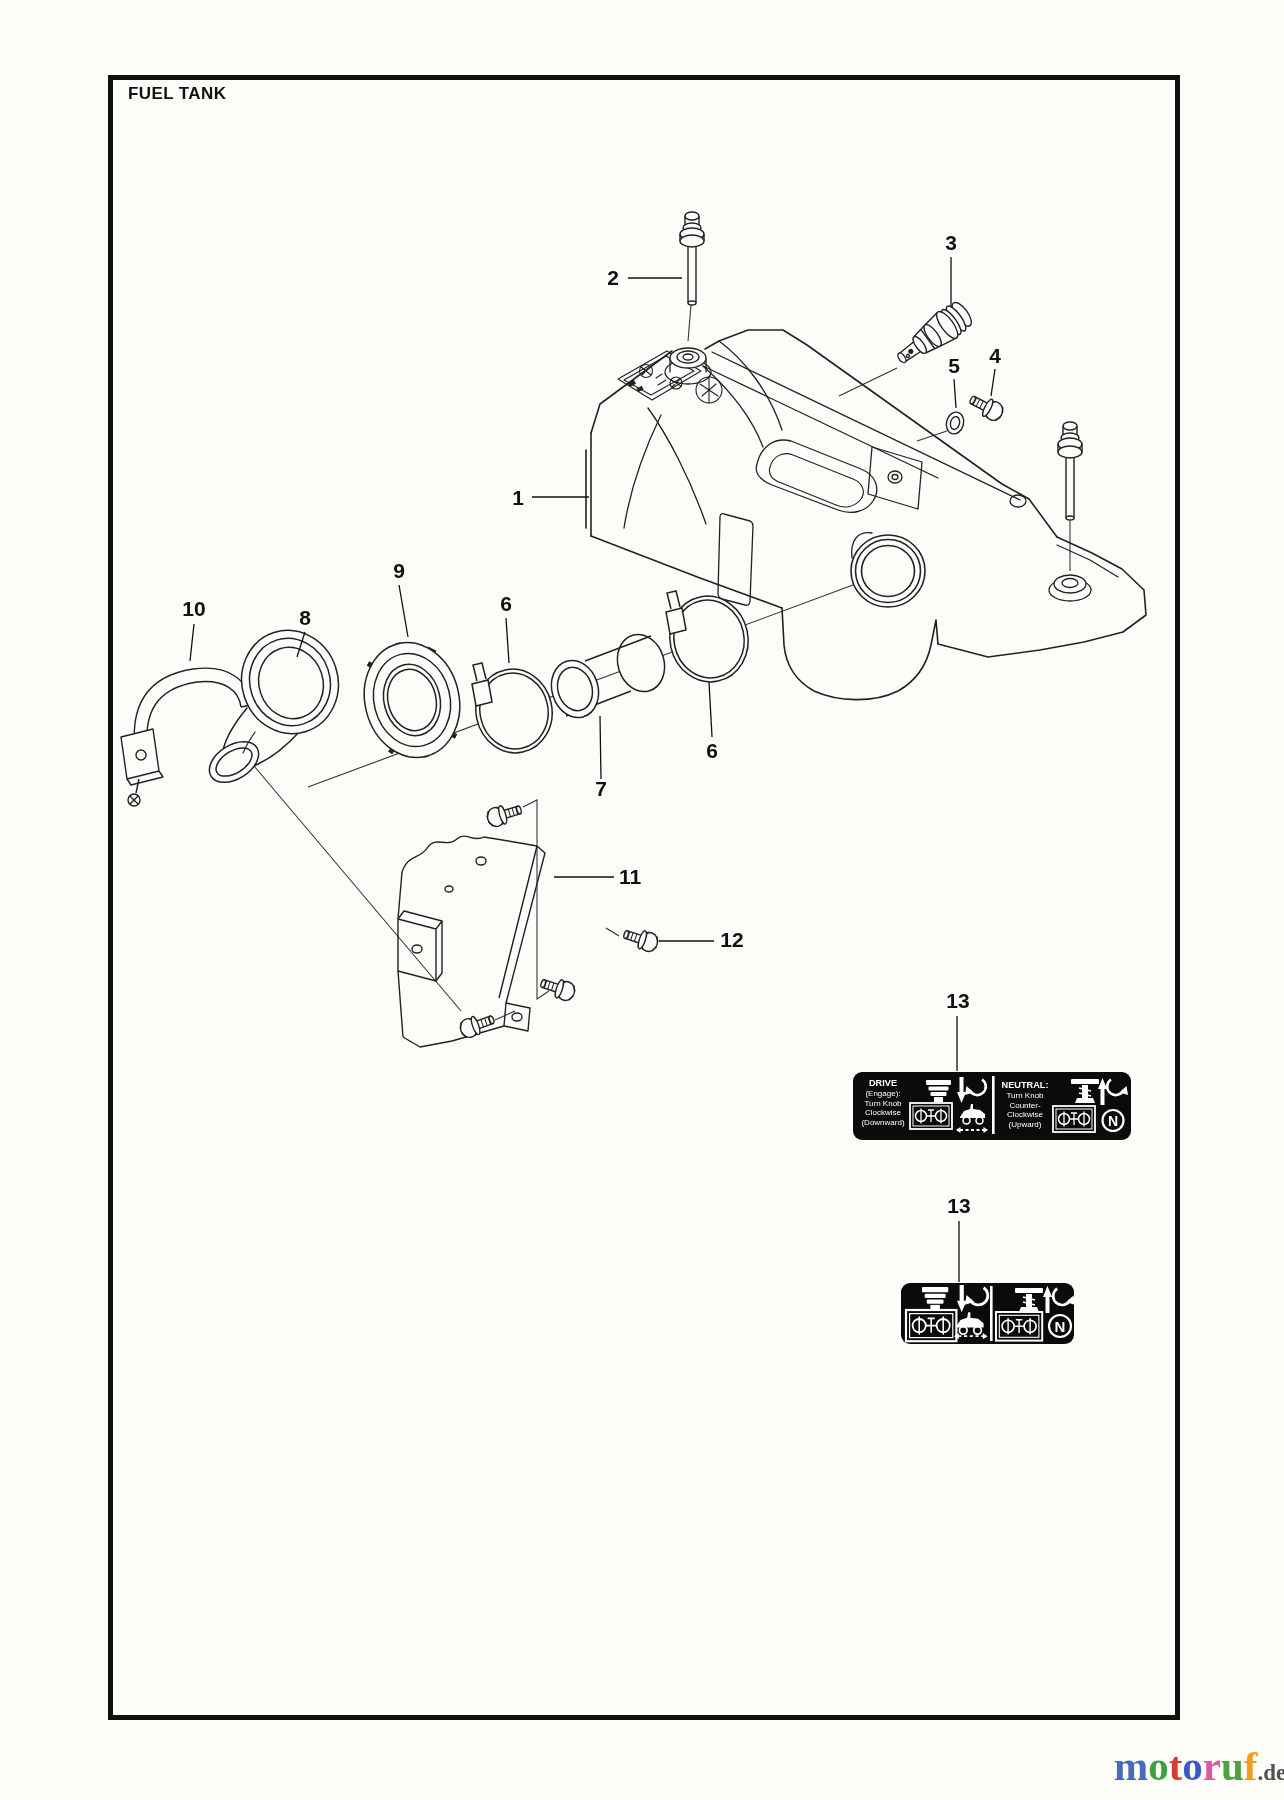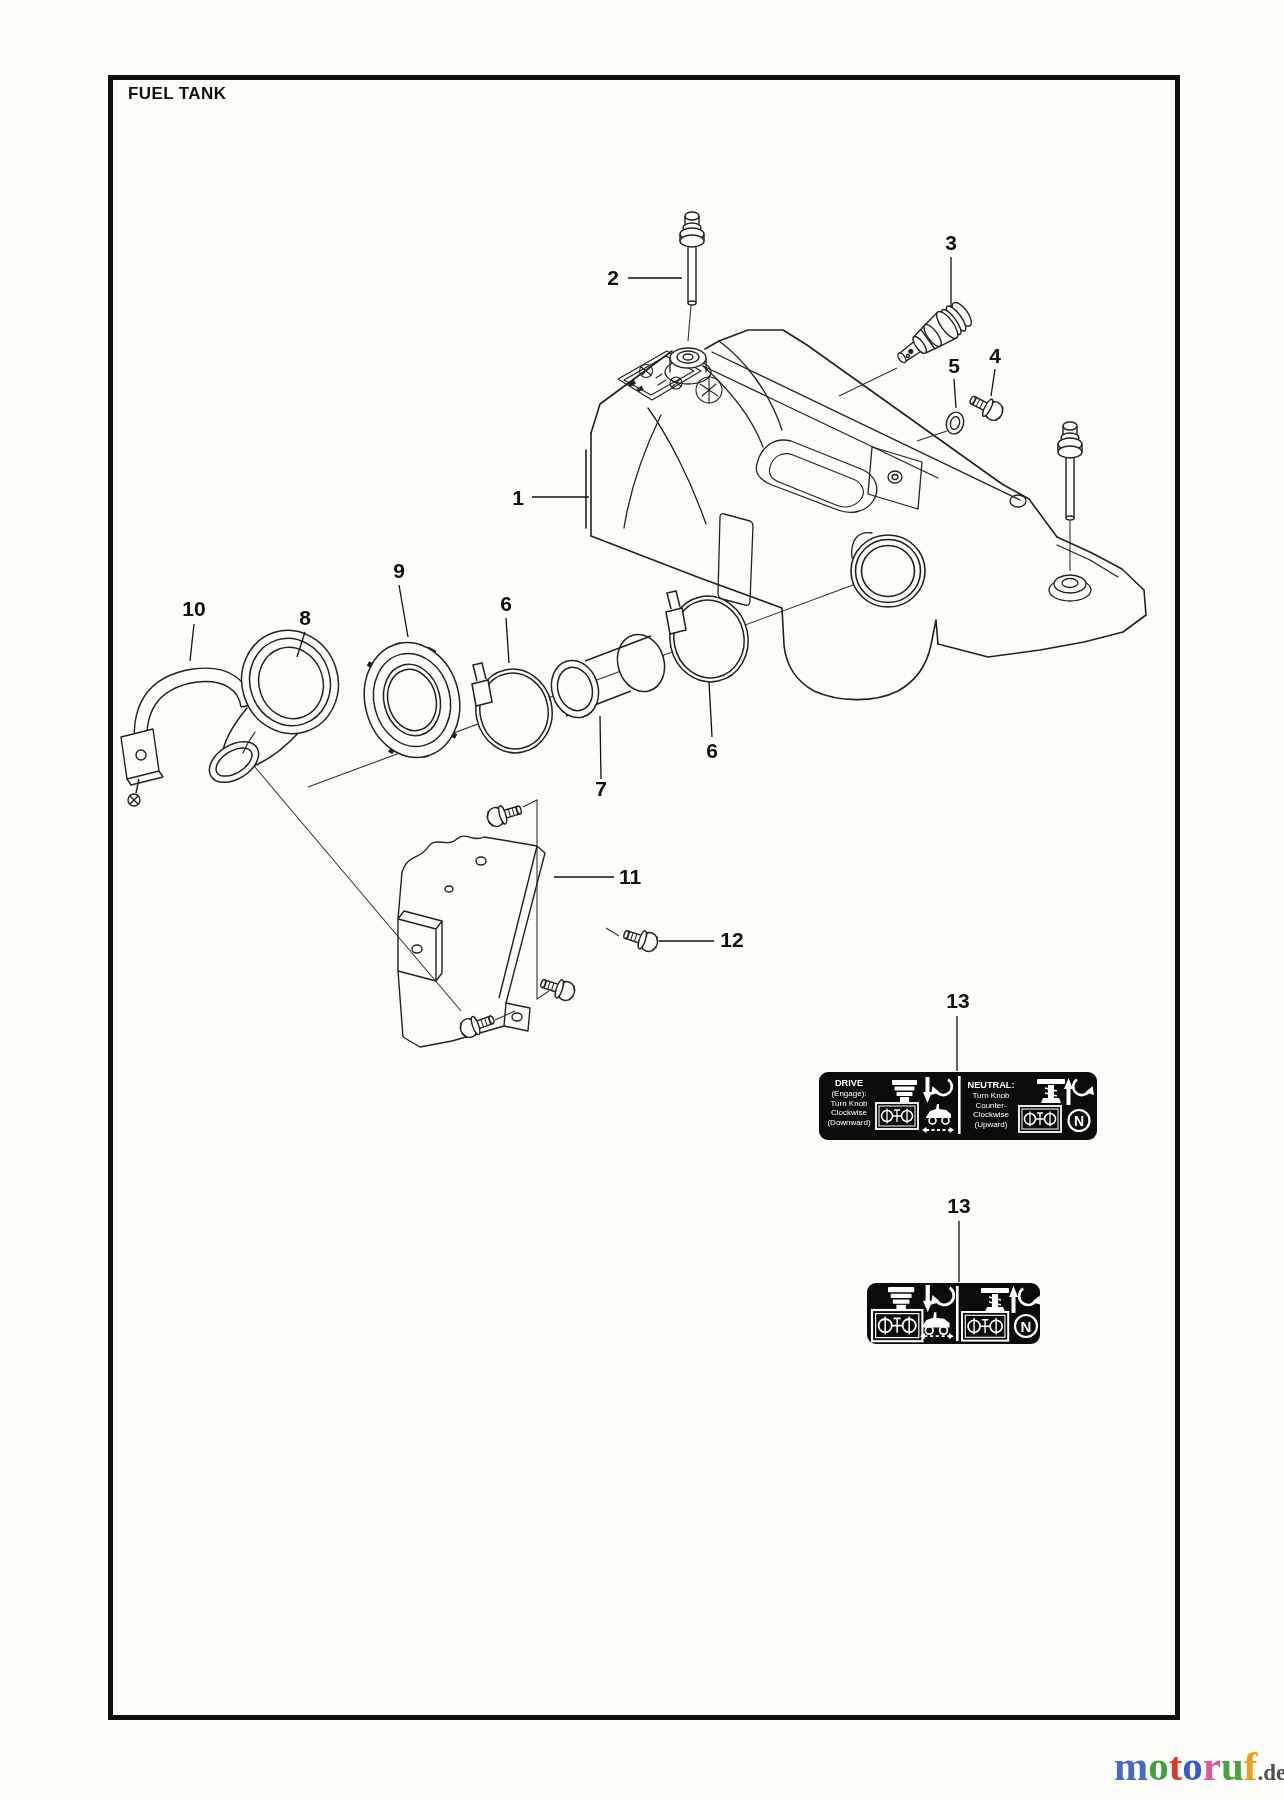--- a/index.html
+++ b/index.html
@@ -2,21 +2,21 @@
 <html><head>
 <meta charset="utf-8">
 <style>
   html,body{margin:0;padding:0;background:#fcfcf9;}
   .page{position:relative;width:1284px;height:1800px;background:#fcfcf9;overflow:hidden;
         font-family:"Liberation Sans",sans-serif;color:#111;}
   .frame{position:absolute;left:108px;top:75px;width:1072px;height:1645px;
          border:5px solid #101010;box-sizing:border-box;background:transparent;}
   .title{position:absolute;left:128px;top:84px;font-size:17px;font-weight:bold;letter-spacing:.4px;}
   .diagram-svg{position:absolute;left:0;top:0;width:1284px;height:1800px;}
-  .decal{position:absolute;}
+  .decal{position:absolute;margin-left:34px;}
   .watermark{position:absolute;left:1114px;top:1746px;white-space:nowrap;
              font-family:"Liberation Serif",serif;font-weight:600;font-size:41px;line-height:1;}
   .watermark .tld{font-size:23px;font-weight:600;}
   svg{display:block;}
 </style>
 </head>
 <body>
 
 <div class="page">
 

